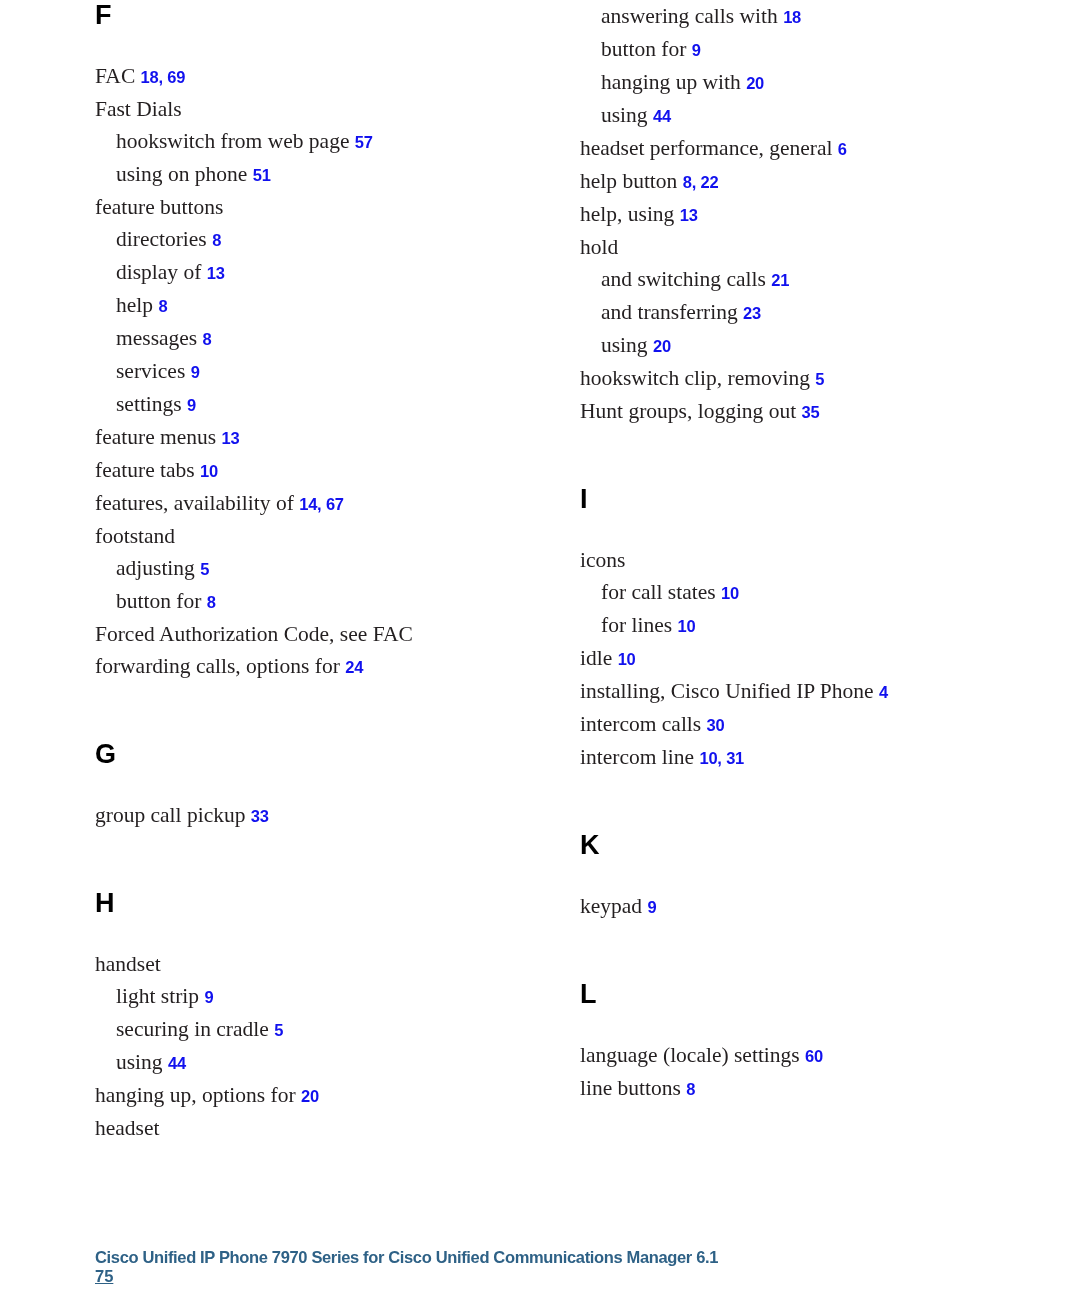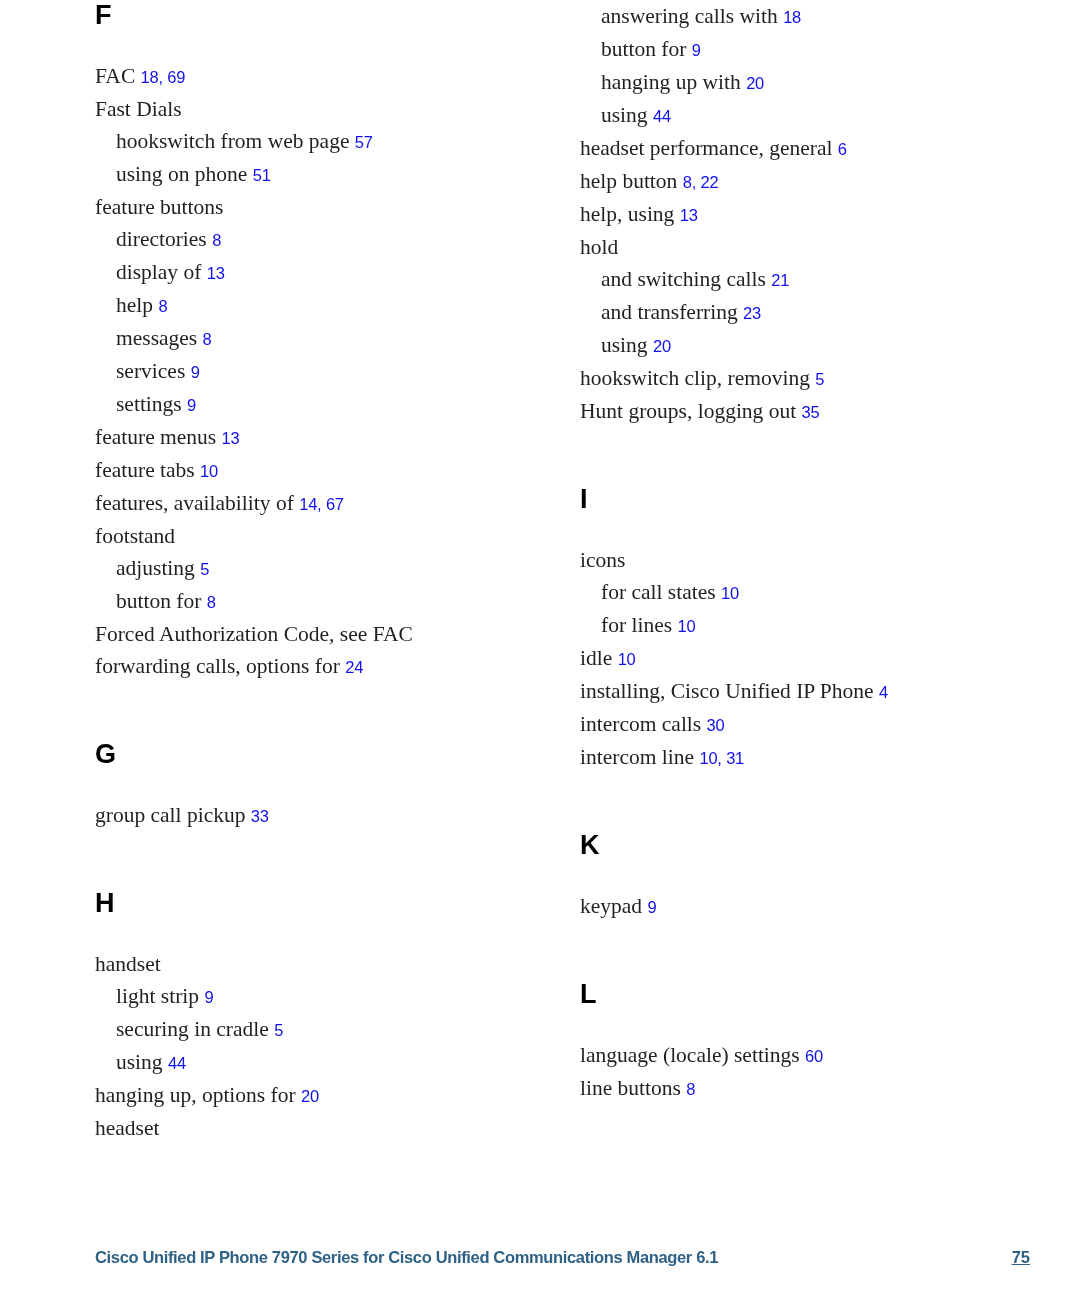--- a/index.html
+++ b/index.html
@@ -46,34 +46,34 @@
     font-size: 21.5px;
     line-height: 32px;
     color: #231f20;
     white-space: nowrap;
   }
   .entry.lvl-1 { padding-left: 0; }
   .entry.lvl-2 { padding-left: 21px; }
 
   .pg {
     font-family: "Liberation Sans", "DejaVu Sans", sans-serif;
-    font-weight: normal;
+    font-weight: bold;
     font-size: 16.5px;
     color: #1111ee;
     letter-spacing: -0.2px;
   }
   .entry .sp { font-size: 21.5px; }
 
   .footer {
     position: absolute;
     left: 95px;
     top: 1248px;
     width: 935px;
     display: flex;
-    flex-direction: row;
+    flex-direction: column;
     align-items: baseline;
     justify-content: space-between;
     font-family: "Liberation Sans", "DejaVu Sans", sans-serif;
     font-weight: bold;
     font-size: 16.5px;
     color: #2e6186;
     letter-spacing: -0.35px;
   }
   .footer-page { letter-spacing: 0; text-decoration: underline; }
 </style>

